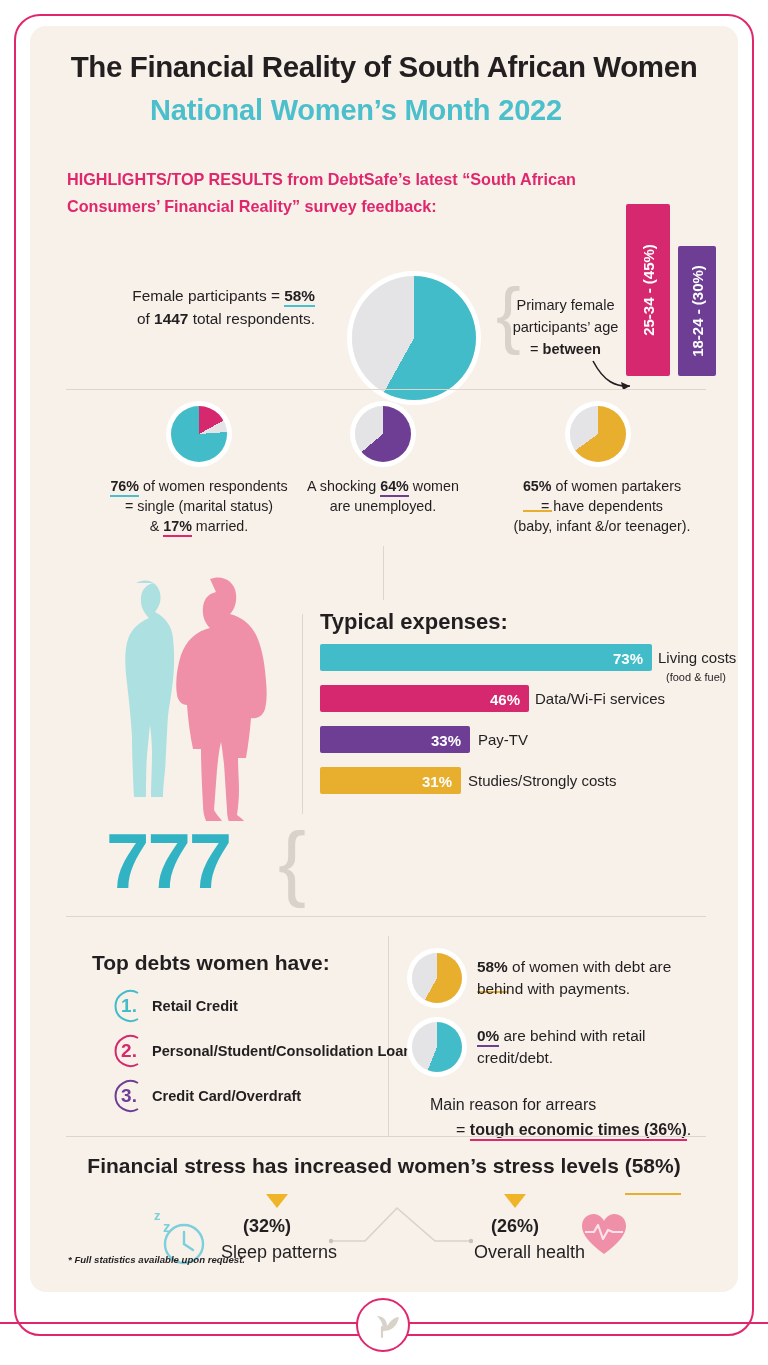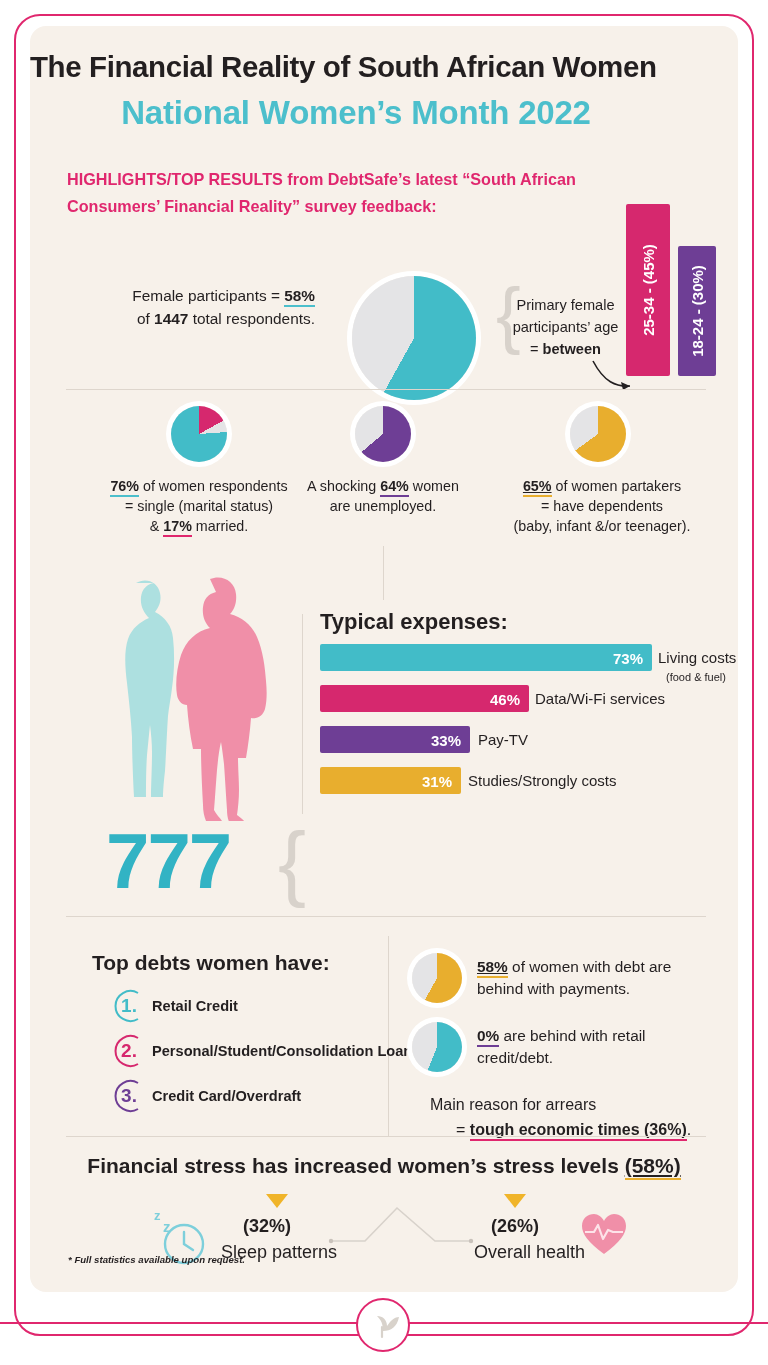--- a/index.html
+++ b/index.html
@@ -3,39 +3,39 @@
 <meta charset="utf-8">
 <style>
   html,body{margin:0;padding:0;background:#ffffff;}
   body{width:768px;height:1365px;font-family:"Liberation Sans",sans-serif;overflow:hidden;}
   .frame{position:absolute;left:14px;top:14px;width:740px;height:1322px;
          border:2.5px solid #e0276e;border-radius:26px;box-sizing:border-box;}
   .panel{position:absolute;left:30px;top:26px;width:708px;height:1266px;
          background:#f7f1ea;border-radius:16px;box-sizing:border-box;overflow:hidden;}
 
   
-  .title{position:absolute;left:0;top:24px;width:708px;
+  .title{position:absolute;left:0;top:24px;width:708px;text-align:center;
          font-weight:bold;font-size:29.5px;color:#231f20;letter-spacing:-.4px;
          font-family:"Liberation Sans",sans-serif;}
   .subtitle{position:absolute;left:0;top:68px;width:652px;text-align:center;
-         font-weight:bold;font-size:33px;color:#4cbfcc;letter-spacing:-.2px;}
+         font-weight:bold;font-size:29px;color:#4cbfcc;letter-spacing:-.2px;}
 
   .highlights{position:absolute;left:37px;top:140px;width:520px;
          font-weight:bold;font-size:16.2px;line-height:27px;color:#e0276e;}
 
   .hr{position:absolute;background:#ded6cd;height:1px;}
   .vr{position:absolute;background:#ded6cd;width:1px;}
 
   
   .r1text{position:absolute;left:85px;top:258px;width:200px;text-align:right;
           font-size:15.4px;line-height:23px;color:#231f20;}
   .u-teal{border-bottom:2.5px solid #4cbfcc;padding-bottom:1px;}
   .u-pink{border-bottom:2.5px solid #e0276e;padding-bottom:1px;}
   .u-purple{border-bottom:2.5px solid #6e3e95;padding-bottom:1px;}
-  .u-gold{border-bottom:2.5px solid #e8ae2e;padding-bottom:1px;text-decoration:underline;}
+  .u-gold{border-bottom:2.5px solid #e8ae2e;padding-bottom:16px;}
   .b{font-weight:bold;}
 
   .pie{position:absolute;border-radius:50%;background:#fff;
        box-shadow:0 0 0 5px #fff, 0 1px 5px rgba(0,0,0,.10);}
 
   .bracket{position:absolute;color:#d8d2cb;font-weight:300;}
 
   .agebar{position:absolute;border-radius:2px;}
   .agebar span{position:absolute;left:50%;top:50%;
        transform:translate(-50%,-50%) rotate(-90deg);white-space:nowrap;

